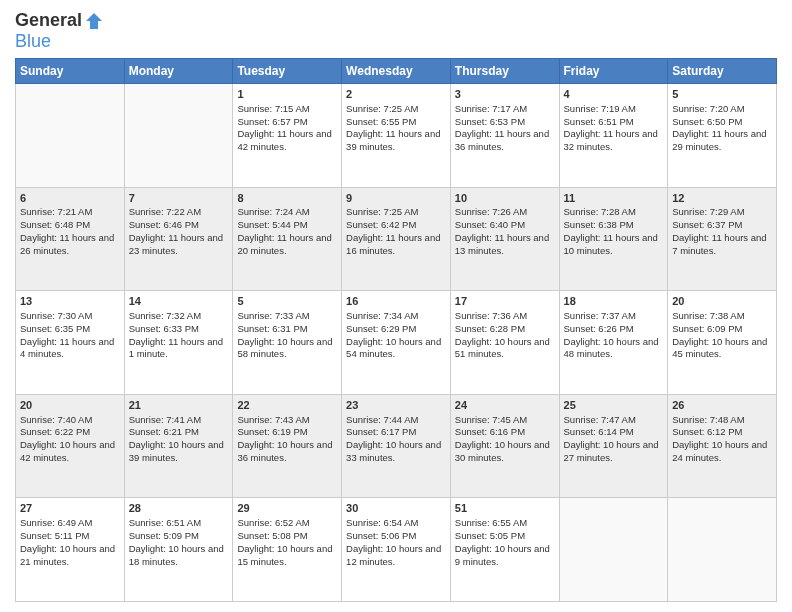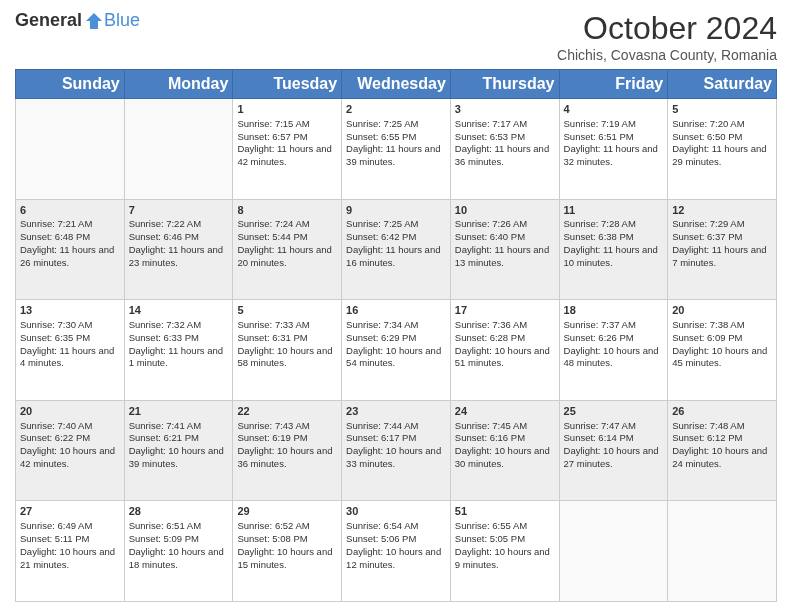--- a/index.html
+++ b/index.html
@@ -18,22 +18,22 @@
       flex-direction: column;
     }
     .header {
       display: flex;
       justify-content: space-between;
       align-items: flex-start;
       margin-bottom: 6px;
     }
     .logo {
       display: flex;
-      flex-direction: row;
-      align-items: center;
+      flex-direction: column;
+      align-items: flex-start;
     }
     .logo-text {
       display: flex;
       align-items: center;
     }
     .logo-general {
       font-size: 18px;
       font-weight: bold;
       color: #333;
     }
@@ -62,24 +62,24 @@
     .calendar {
       flex: 1;
       border: 1px solid #ccc;
       border-collapse: collapse;
       width: 100%;
       table-layout: fixed;
     }
     .calendar th {
       background-color: #4a7fc1;
       color: #fff;
-      font-size: 16px;
+      font-size: 12px;
       font-weight: bold;
       padding: 5px 4px;
-      text-align: right;
+      text-align: left;
       border: 1px solid #3a6aaa;
       margin-left: 47px;
     }
     .calendar td {
       border: 1px solid #ccc;
       vertical-align: top;
       padding: 3px 4px;
       font-size: 9.5px;
       color: #333;
       line-height: 1.35;
@@ -104,24 +104,20 @@
 <div class="page">
   <div class="header">
     <div class="logo">
       <div class="logo-text">
         <span class="logo-general">General</span>
         <svg class="logo-icon" viewBox="0 0 20 20">
           <polygon points="10,2 18,10 14,10 14,18 6,18 6,10 2,10" fill="#4a90d9"></polygon>
         </svg>
       </div>
       <span class="logo-blue">Blue</span>
-    </div>
-    <div class="title-block">
-      <div class="month-title">October 2024</div>
-      <div class="subtitle">Chichis, Covasna County, Romania</div>
     </div>
   </div>
 
   <table class="calendar">
     <thead>
       <tr>
       <th>Sunday</th>
           <th>Monday</th>
           <th>Tuesday</th>
           <th>Wednesday</th>

